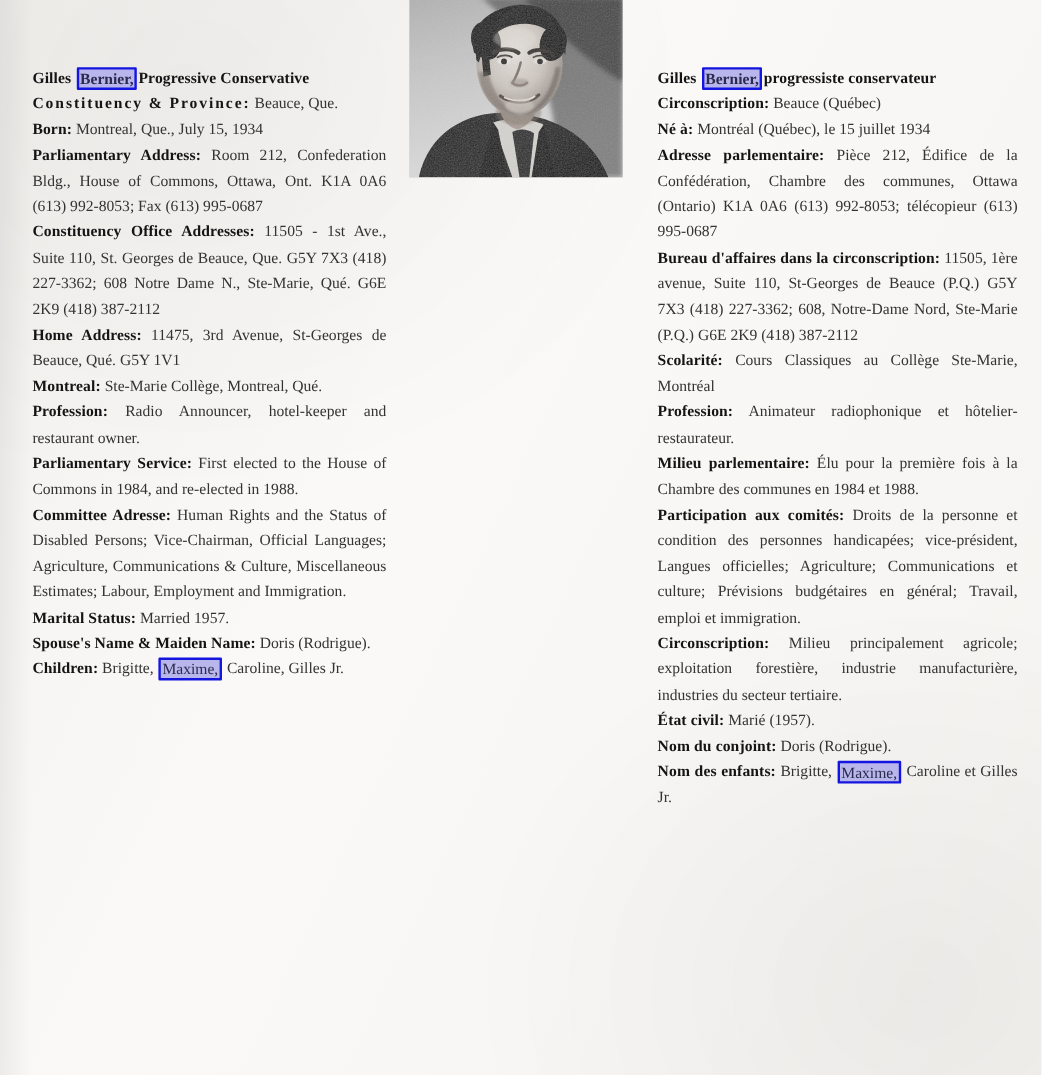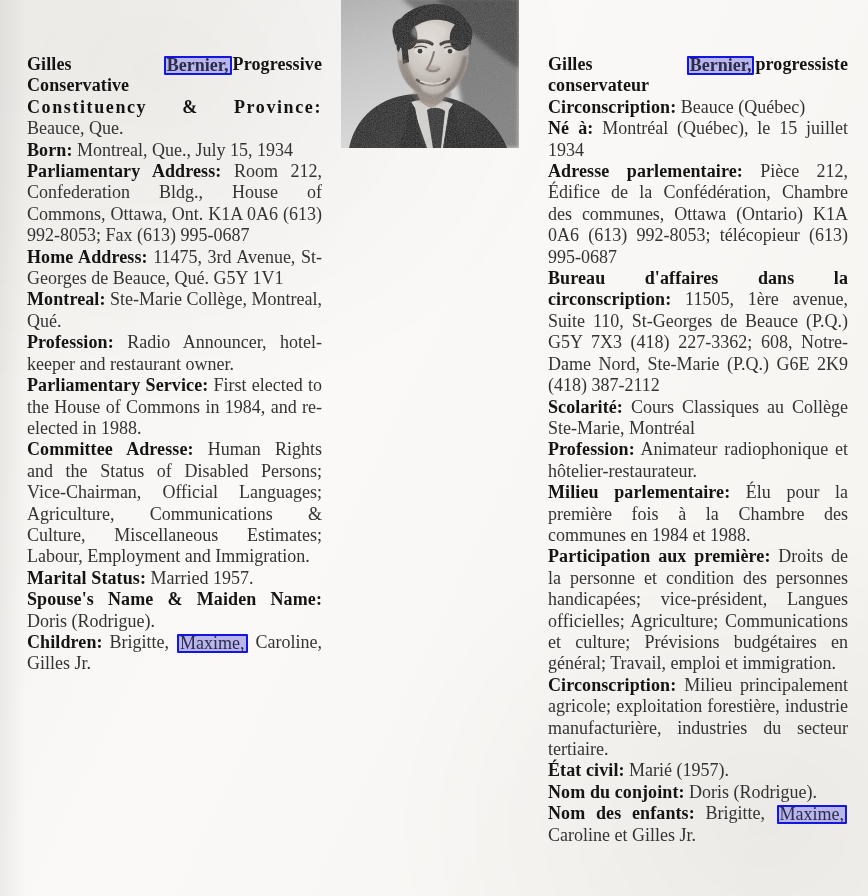--- a/index.html
+++ b/index.html
@@ -46,21 +46,21 @@
     height: 150px;
     overflow: hidden;
     background: #d9d9d9;
   }
   .photo-svg { display: block; width: 100%; height: 100%; }
 
   
   .col {
     position: absolute;
     top: 54px;
-    font-size: 18px;
+    font-size: 13px;
     line-height: 21.4px;
     text-align: justify;
     text-justify: inter-word;
     color: #2e2e2e;
   }
   .col-en { left: 27px; width: 295px; }
   .col-fr { left: 548px; width: 300px; }
 
   .entry { margin: 0; }
   .lbl {
@@ -196,20 +196,21 @@
 </div>
 
 <div class="col col-en">
   <p class="entry name-line">
     <span class="lbl">Gilles </span><span class="hl hl-name">Bernier,</span><span class="lbl">Progressive Conservative</span>
   </p>
   <div>
       <p class="entry"><span class="lbl-spread">Constituency &amp; Province:</span><span class="val"> Beauce, Que.</span></p>
       <p class="entry"><span class="lbl">Born:</span><span class="val"> Montreal, Que., July 15, 1934</span></p>
       <p class="entry"><span class="lbl">Parliamentary Address:</span><span class="val"> Room 212, Confederation Bldg., House of Commons, Ottawa, Ont. K1A 0A6 (613) 992-8053; Fax (613) 995-0687</span></p>
+      <p class="entry"><span class="lbl">Constituency Office Addresses:</span><span class="val"> 11505 - 1st Ave., Suite 110, St. Georges de Beauce, Que. G5Y 7X3 (418) 227-3362; 608 Notre Dame N., Ste-Marie, Qué. G6E 2K9 (418) 387-2112</span></p>
       <p class="entry"><span class="lbl">Home Address:</span><span class="val"> 11475, 3rd Avenue, St-Georges de Beauce, Qué. G5Y 1V1</span></p>
       <p class="entry"><span class="lbl">Montreal:</span><span class="val"> Ste-Marie Collège, Montreal, Qué.</span></p>
       <p class="entry"><span class="lbl">Profession:</span><span class="val"> Radio Announcer, hotel-keeper and restaurant owner.</span></p>
       <p class="entry"><span class="lbl">Parliamentary Service:</span><span class="val"> First elected to the House of Commons in 1984, and re-elected in 1988.</span></p>
       <p class="entry"><span class="lbl">Committee Adresse:</span><span class="val"> Human Rights and the Status of Disabled Persons; Vice-Chairman, Official Languages; Agriculture, Communications &amp; Culture, Miscellaneous Estimates; Labour, Employment and Immigration.</span></p>
       <p class="entry"><span class="lbl">Marital Status:</span><span class="val"> Married 1957.</span></p>
       <p class="entry"><span class="lbl">Spouse's Name &amp; Maiden Name:</span><span class="val"> Doris (Rodrigue).</span></p>
     </div>
   <p class="entry">
     <span class="lbl">Children:</span><span class="val"> Brigitte, </span><span class="hl">Maxime,</span><span class="val"> Caroline, Gilles Jr.</span>
@@ -221,21 +222,21 @@
     <span class="lbl">Gilles </span><span class="hl hl-name">Bernier,</span><span class="lbl">progressiste conservateur</span>
   </p>
   <div>
       <p class="entry"><span class="lbl">Circonscription:</span><span class="val"> Beauce (Québec)</span></p>
       <p class="entry"><span class="lbl">Né à:</span><span class="val"> Montréal (Québec), le 15 juillet 1934</span></p>
       <p class="entry"><span class="lbl">Adresse parlementaire:</span><span class="val"> Pièce 212, Édifice de la Confédération, Chambre des communes, Ottawa (Ontario) K1A 0A6 (613) 992-8053; télécopieur (613) 995-0687</span></p>
       <p class="entry"><span class="lbl">Bureau d'affaires dans la circonscription:</span><span class="val"> 11505, 1ère avenue, Suite 110, St-Georges de Beauce (P.Q.) G5Y 7X3 (418) 227-3362; 608, Notre-Dame Nord, Ste-Marie (P.Q.) G6E 2K9 (418) 387-2112</span></p>
       <p class="entry"><span class="lbl">Scolarité:</span><span class="val"> Cours Classiques au Collège Ste-Marie, Montréal</span></p>
       <p class="entry"><span class="lbl">Profession:</span><span class="val"> Animateur radiophonique et hôtelier-restaurateur.</span></p>
       <p class="entry"><span class="lbl">Milieu parlementaire:</span><span class="val"> Élu pour la première fois à la Chambre des communes en 1984 et 1988.</span></p>
-      <p class="entry"><span class="lbl">Participation aux première:</span><span class="val"> Droits de la personne et condition des personnes handicapées; vice-président, Langues officielles; Agriculture; Communications et culture; Prévisions budgétaires en général; Travail, emploi et immigration.</span></p>
+      <p class="entry"><span class="lbl">Participation aux comités:</span><span class="val"> Droits de la personne et condition des personnes handicapées; vice-président, Langues officielles; Agriculture; Communications et culture; Prévisions budgétaires en général; Travail, emploi et immigration.</span></p>
       <p class="entry"><span class="lbl">Circonscription:</span><span class="val"> Milieu principalement agricole; exploitation forestière, industrie manufacturière, industries du secteur tertiaire.</span></p>
       <p class="entry"><span class="lbl">État civil:</span><span class="val"> Marié (1957).</span></p>
       <p class="entry"><span class="lbl">Nom du conjoint:</span><span class="val"> Doris (Rodrigue).</span></p>
     </div>
   <p class="entry">
     <span class="lbl">Nom des enfants:</span><span class="val"> Brigitte, </span><span class="hl">Maxime,</span><span class="val"> Caroline et Gilles Jr.</span>
   </p>
 </div>
 
 </body></html>

